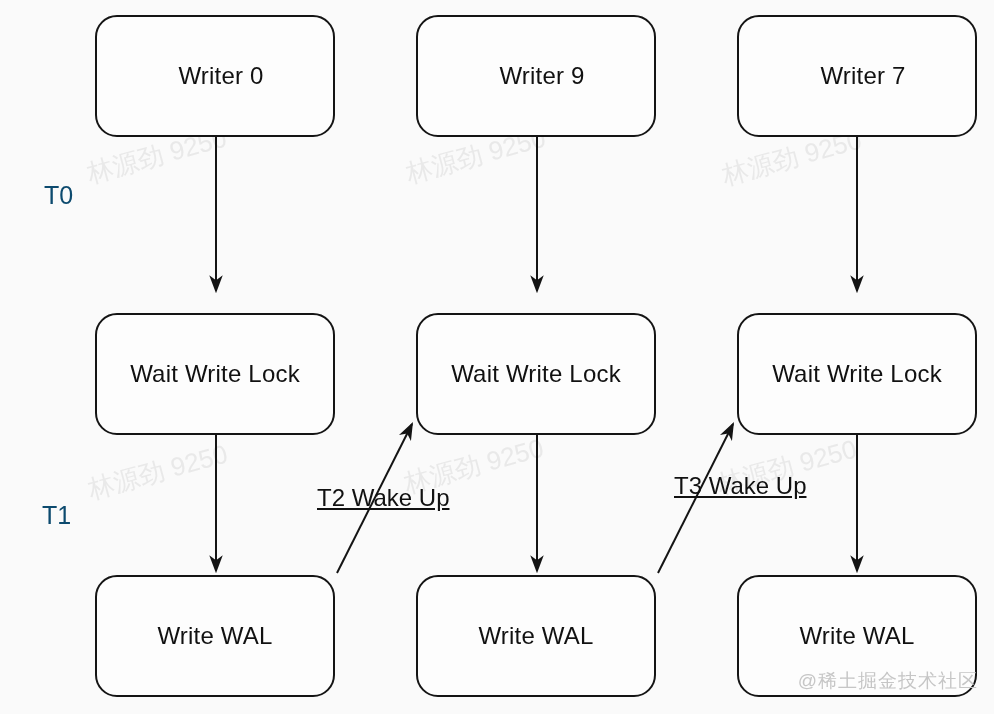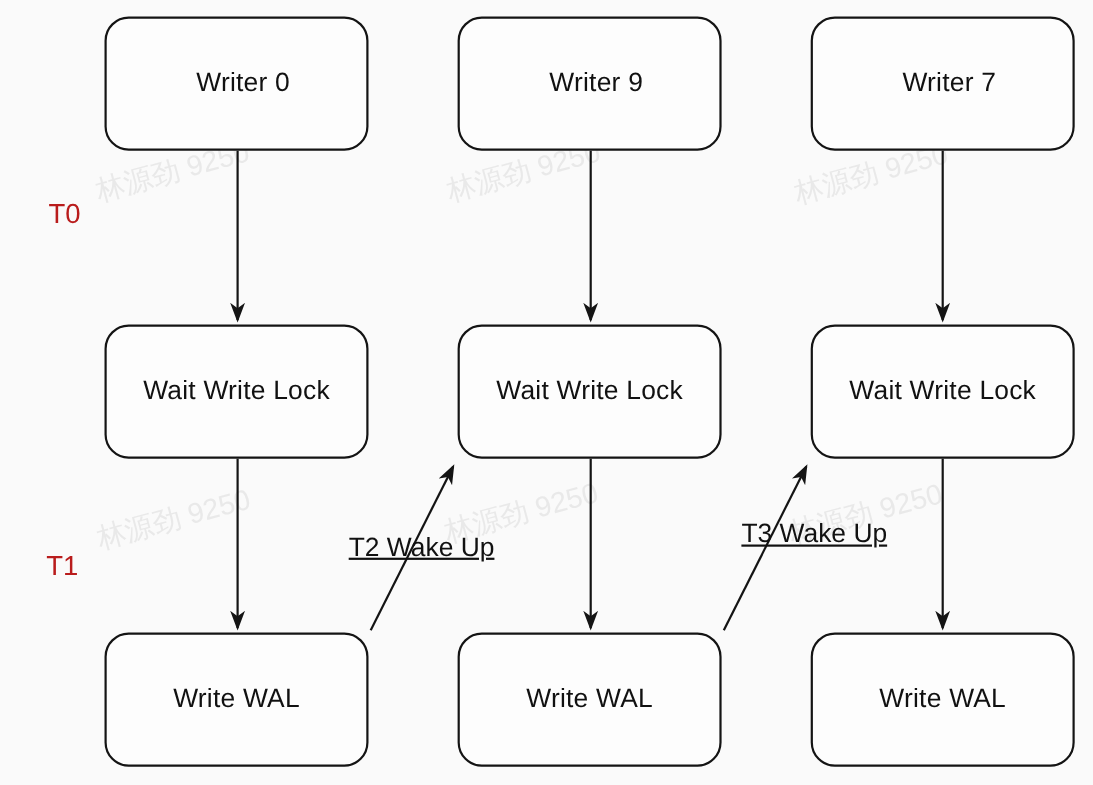--- a/index.html
+++ b/index.html
@@ -29,26 +29,26 @@
     align-items: center;
     justify-content: center;
     font-size: 24px;
     color: #111111;
     letter-spacing: 0.2px;
   }
   .col0 { left: 95px; }
   .col1 { left: 416px; }
   .col2 { left: 737px; }
   .row-writer { top: 15px; padding-left: 12px; }
-  .row-wait   { top: 295px; text-align: center; }
+  .row-wait   { top: 313px; text-align: center; }
   .row-wal    { top: 575px; }
   .timeline-label {
     position: absolute;
     font-size: 25px;
-    color: #b91c1c;
+    color: #0c4a6e;
   }
   .t0 { left: 44px; top: 181px; }
   .t1 { left: 42px; top: 501px; text-align: right; }
   .wake-label {
     position: absolute;
     font-size: 24px;
     color: #111111;
     white-space: nowrap;
     text-decoration: underline;
   }
@@ -137,14 +137,15 @@
   <div class="node col2 row-wait">
     <span>Wait Write Lock</span>
   </div>
   <div class="node col2 row-wal">
     <span>Write WAL</span>
   </div>
 
   <div class="wake-label wake1">T2 Wake Up</div>
   <div class="wake-label wake2">T3 Wake Up</div>
 
+  <div class="credit">@稀土掘金技术社区</div>
 
 </div>
 
 </body></html>

